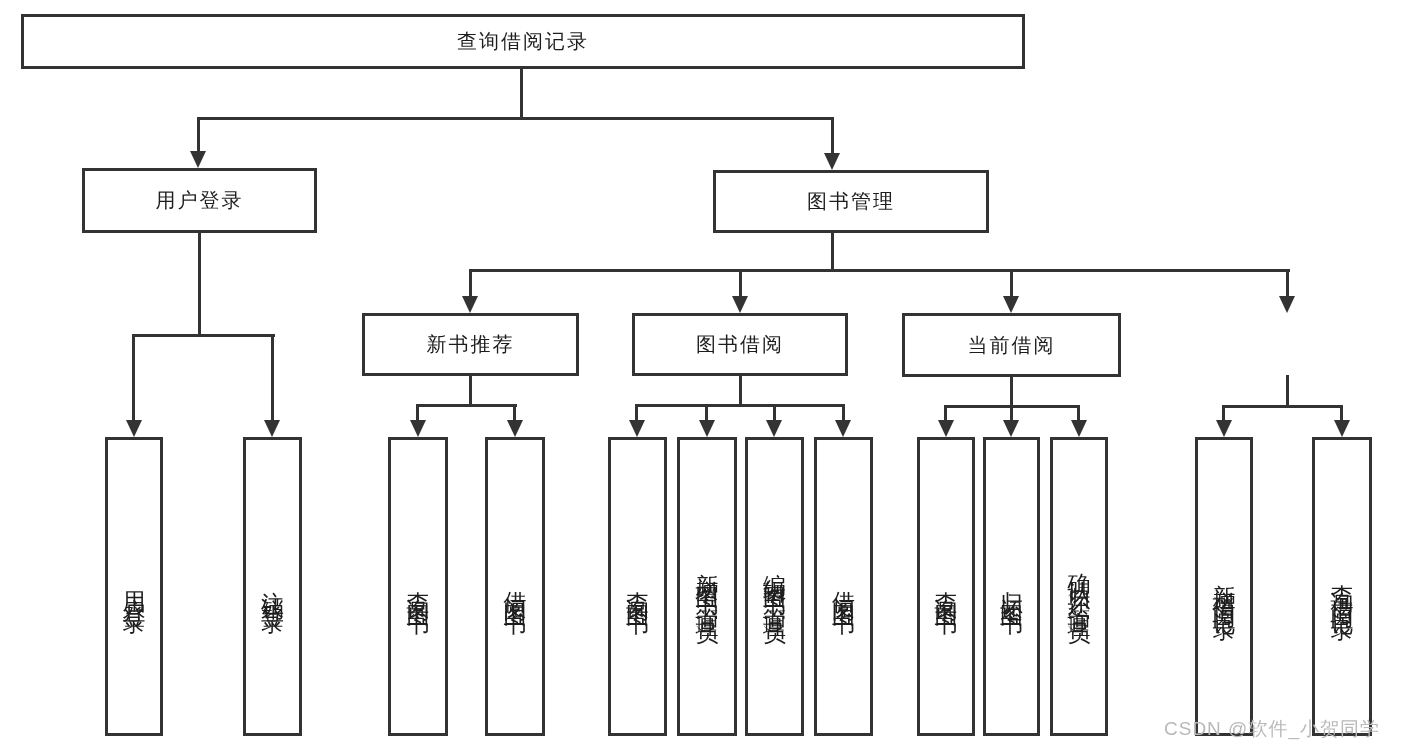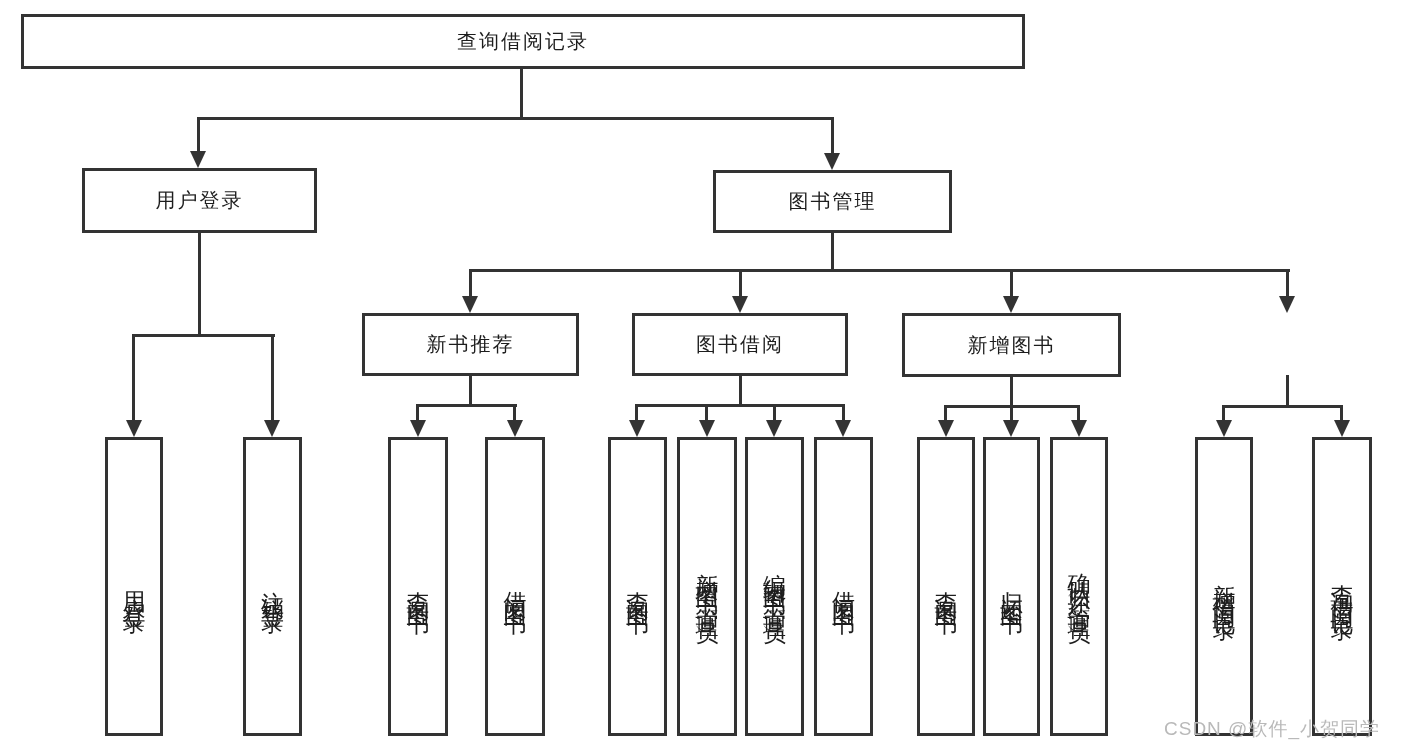--- a/index.html
+++ b/index.html
@@ -46,25 +46,25 @@
   }
 </style>
 </head>
 <body>
 
 <div class="canvas">
 
   <div class="box" style="left:21px;top:14px;width:1004px;height:55px;">查询借阅记录</div>
 
   <div class="box" style="left:82px;top:168px;width:235px;height:65px;">用户登录</div>
-  <div class="box" style="left:713px;top:170px;width:239px;height:63px;">图书管理</div>
+  <div class="box" style="left:713px;top:170px;width:276px;height:63px;">图书管理</div>
 
   <div class="box" style="left:632px;top:313px;width:216px;height:63px;">图书借阅</div>
   <div class="box" style="left:362px;top:313px;width:217px;height:63px;">新书推荐</div>
-  <div class="box" style="left:902px;top:313px;width:219px;height:64px;">新增图书</div>
+  <div class="box" style="left:902px;top:313px;width:219px;height:64px;">当前借阅</div>
 
   <div class="box vbox" style="left:105px;top:437px;width:58px;height:299px;">用户登录</div>
   <div class="box vbox" style="left:243px;top:437px;width:59px;height:299px;">注销登录</div>
 
   <div class="box vbox" style="left:388px;top:437px;width:60px;height:299px;">查询图书</div>
   <div class="box vbox" style="left:485px;top:437px;width:60px;height:299px;">借阅图书</div>
 
   <div class="box vbox" style="left:608px;top:437px;width:59px;height:299px;">查询图书</div>
   <div class="box vbox" style="left:677px;top:437px;width:60px;height:299px;">新增图书（管理员）</div>
   <div class="box vbox" style="left:745px;top:437px;width:59px;height:299px;">编辑图书（管理员）</div>

